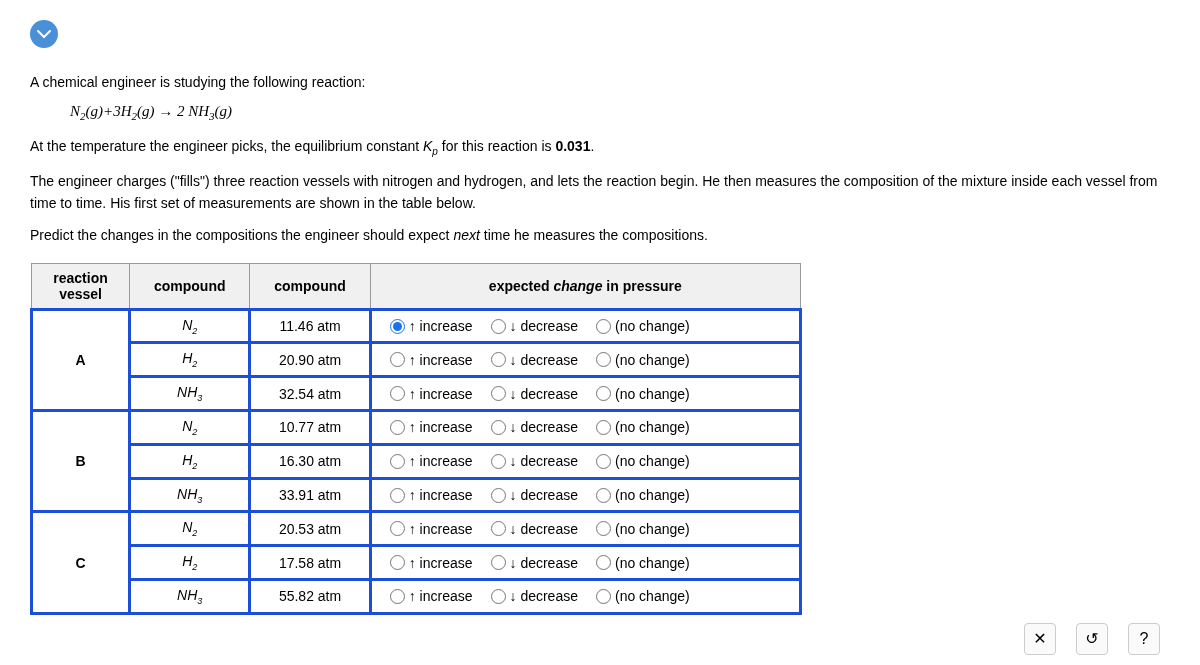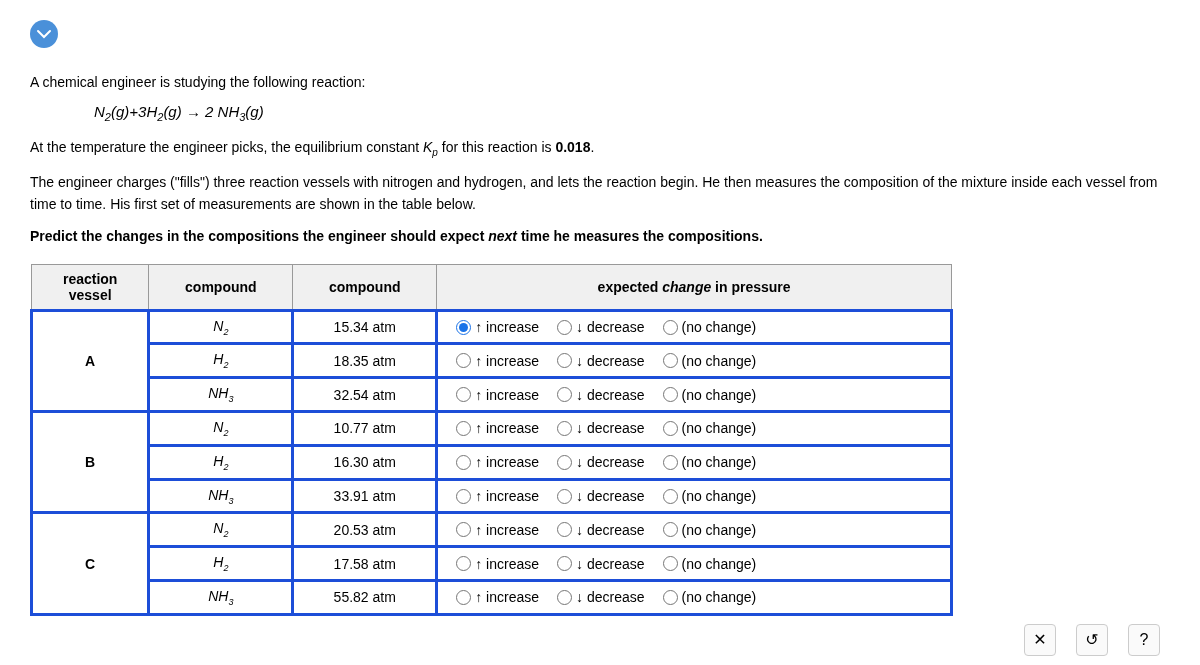--- a/index.html
+++ b/index.html
@@ -18,33 +18,34 @@
       background: #4a90d9;
       border-radius: 50%;
       display: flex;
       align-items: center;
       justify-content: center;
       margin-bottom: 8px;
     }
     .top-icon svg { fill: white; width: 16px; height: 16px; }
     .intro-text { margin-bottom: 10px; line-height: 1.5; margin-top: 24px; }
     .equation {
-      margin-left: 64px;
+      margin-left: 40px;
       margin-bottom: 14px;
       font-size: 15px;
       font-style: italic;
+      font-family: Liberation Serif, serif;
     }
     .equation sub { font-size: 11px; }
     .para { margin-bottom: 12px; line-height: 1.55; }
-    .predict { margin-bottom: 20px; font-weight: bold; }
+    .predict { margin-bottom: 20px; }
 
     
     table {
       border-collapse: collapse;
-      width: 923px;
+      width: 772px;
       margin-top: 10px;
     }
     th, td {
       border: 3px solid #1d4ed8;
       padding: 6px 10px;
       text-align: center;
       vertical-align: middle;
     }
     th {
       background: #f0f0f0;
@@ -110,21 +111,21 @@
   </svg>
 </div>
 
 <p class="intro-text">A chemical engineer is studying the following reaction:</p>
 
 <div class="equation">
   N<sub>2</sub>(g)+3H<sub>2</sub>(g) → 2 NH<sub>3</sub>(g)
 </div>
 
 <p class="para">
-  At the temperature the engineer picks, the equilibrium constant <span class="kp">K<sub>p</sub></span> for this reaction is <strong>0.018</strong>.
+  At the temperature the engineer picks, the equilibrium constant <span class="kp">K<sub>p</sub></span> for this reaction is <strong>0.031</strong>.
 </p>
 
 <p class="para">The engineer charges ("fills") three reaction vessels with nitrogen and hydrogen, and lets the reaction begin. He then measures the composition of the mixture inside each vessel from time to time. His first set of measurements are shown in the table below.</p>
 
 <p class="predict">
   Predict the changes in the compositions the engineer should expect <em>next</em> time he measures the compositions.
 </p>
 
 <table>
   <thead>
@@ -133,41 +134,41 @@
       <th>compound</th>
       <th>compound</th>
       <th>expected <em><strong>change</strong></em> in pressure</th>
     </tr>
   </thead>
   <tbody>
 
     <tr>
       <td rowspan="3" class="reaction-vessel">A</td>
       <td class="compound-cell">N<sub>2</sub></td>
-      <td>15.34 atm</td>
+      <td>11.46 atm</td>
       <td>
         <div class="radio-group">
           <label class="radio-option">
             <input type="radio" name="row0" value="increase" checked="" style="">
             <span>↑ increase</span>
           </label>
           <label class="radio-option">
             <input type="radio" name="row0" value="decrease" style="">
             <span>↓ decrease</span>
           </label>
           <label class="radio-option">
             <input type="radio" name="row0" value="nochange" style="">
             <span>(no change)</span>
           </label>
         </div>
       </td>
     </tr>
     <tr>
       <td class="compound-cell">H<sub>2</sub></td>
-      <td>18.35 atm</td>
+      <td>20.90 atm</td>
       <td>
         <div class="radio-group">
           <label class="radio-option">
             <input type="radio" name="row1" value="increase" style="">
             <span>↑ increase</span>
           </label>
           <label class="radio-option">
             <input type="radio" name="row1" value="decrease" style="">
             <span>↓ decrease</span>
           </label>

